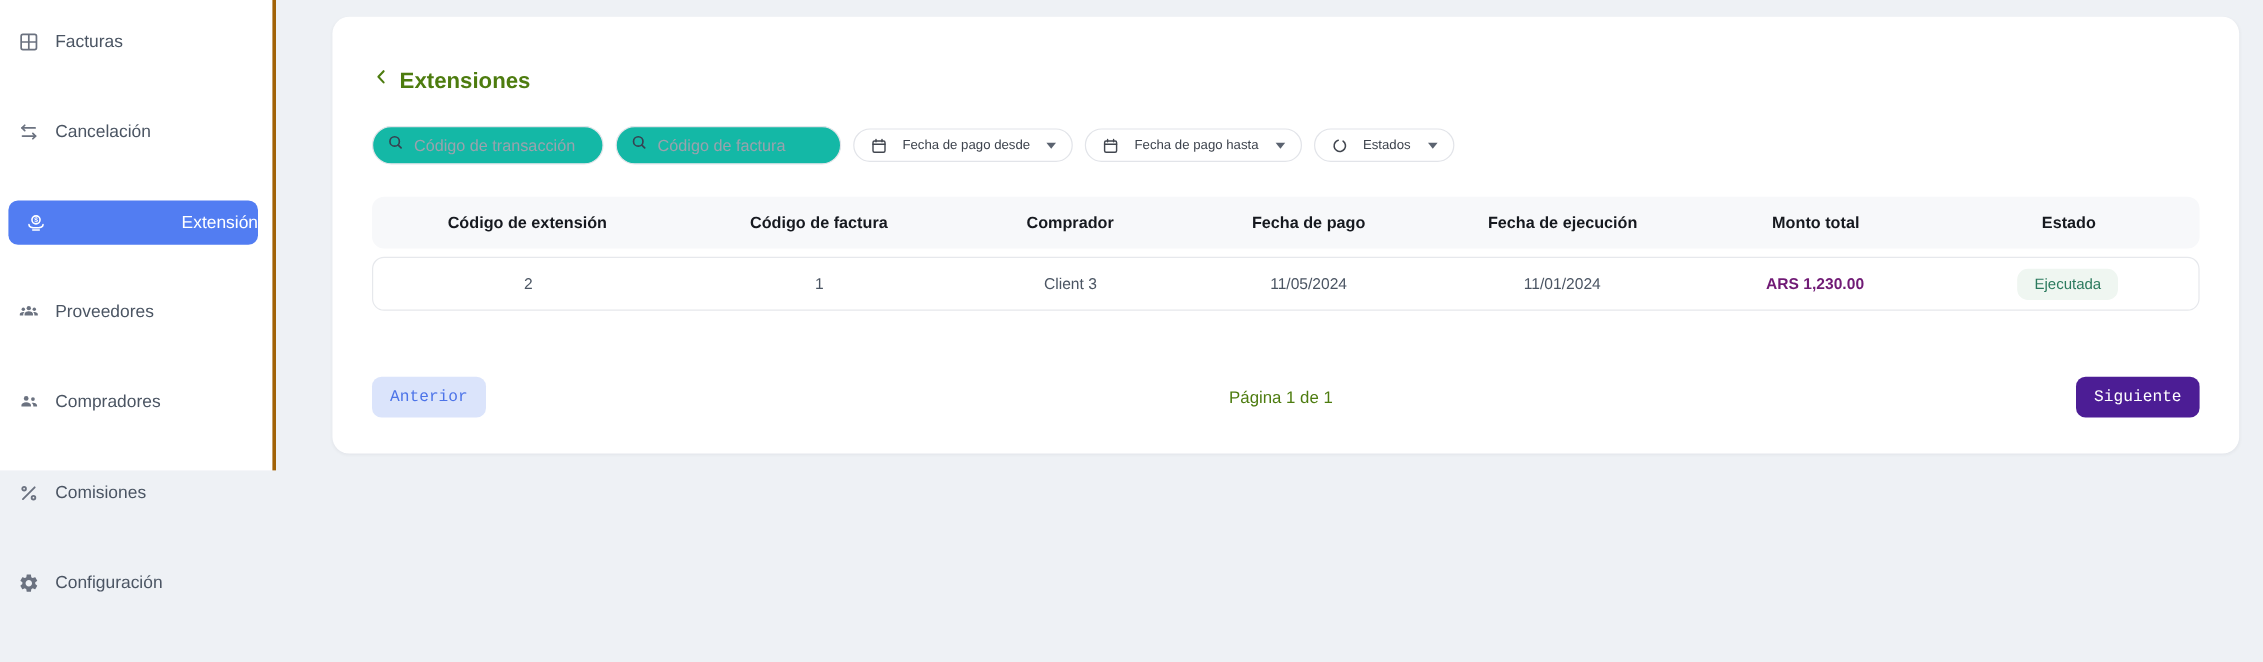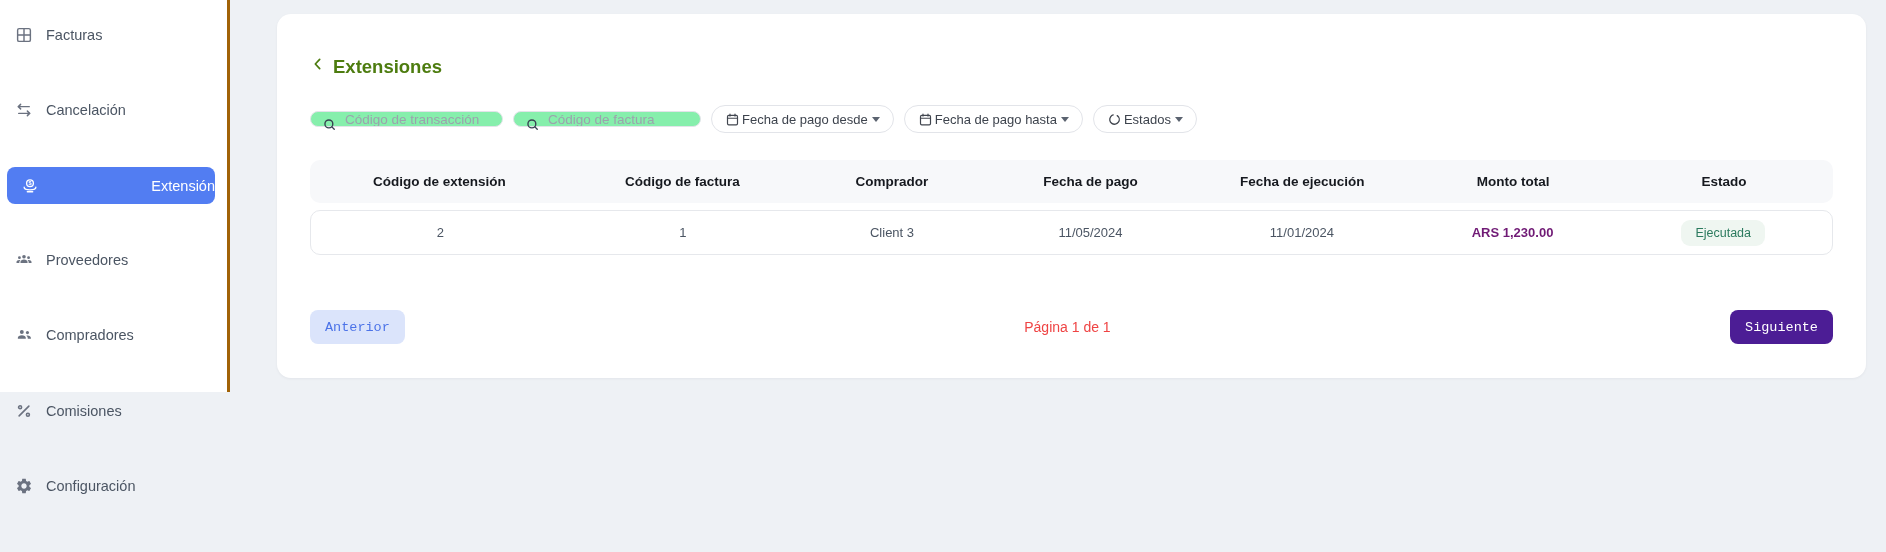--- a/index.html
+++ b/index.html
@@ -39,29 +39,29 @@
     margin-top:42px; display:flex; align-items:flex-start; gap:7px;
     color:#4d7c0f; font-size:18.5px; font-weight:600; cursor:pointer;
   }
   .title-row .icn { width:16px; height:16px; display:inline-flex; }
   .title-row .icn svg { width:16px; height:16px; }
 
   
   .filters { margin-top:27px; display:flex; align-items:center; gap:10px; }
   .pill {
     height:28px; border:1px solid #e2e4e9; border-radius:999px;
-    background:#fff; display:flex; align-items:center; gap:2px;
-    padding:0 13px; font-size:13px; color:#3d434d;
+    background:#fff; display:flex; align-items:center; gap:12px;
+    padding:0 13px; font-size:11px; color:#3d434d;
   }
   .pill .icn { width:15px; height:15px; display:inline-flex; color:#41464f; }
   .pill .icn svg { width:15px; height:15px; }
   input.pill-input {
-    border:1px solid #e2e4e9; border-radius:999px; height:16px;
+    border:1px solid #e2e4e9; border-radius:999px; height:32px;
     font-family:"Liberation Sans", sans-serif; font-size:13.5px; color:#374151;
-    padding:0 12px 0 34px; outline:none; background:#86efac;
+    padding:0 12px 0 34px; outline:none; background:#14b8a6;
   }
   input.pill-input::placeholder { color:#9ba2ad; }
   .search-wrap { position:relative; display:inline-flex; }
   .search-wrap .icn {
     position:absolute; left:12px; top:6px; width:15px; height:15px; color:#374151;
   }
   .search-wrap .icn svg { width:15px; height:15px; }
   .in-1 { width:193px; }
   .in-2 { width:188px; }
   .dropdown { cursor:pointer; }
@@ -97,21 +97,21 @@
   .pagination {
     margin-top:55px; display:flex; align-items:center; justify-content:space-between;
   }
   .btn {
     height:34px; border:none; border-radius:8px; padding:0 15px;
     font-family:Liberation Mono, monospace; font-size:13.5px; font-weight:500;
     cursor:pointer;
   }
   .btn-prev { background:#dbe4fb; color:#4c73e8; }
   .btn-next { background:#4c1d95; color:#ffffff; }
-  .page-status { font-size:14px; color:#ef4444; }
+  .page-status { font-size:14px; color:#4d7c0f; }
 </style>
 </head>
 <body>
 
 <nav class="sidebar">
 
   <div class="side-item" style="top:16px">
     <span class="icn">
       <svg viewBox="0 0 24 24" fill="none" stroke="currentColor" stroke-width="1.9">
         <rect x="3.5" y="3.5" width="17" height="17" rx="2"></rect>

